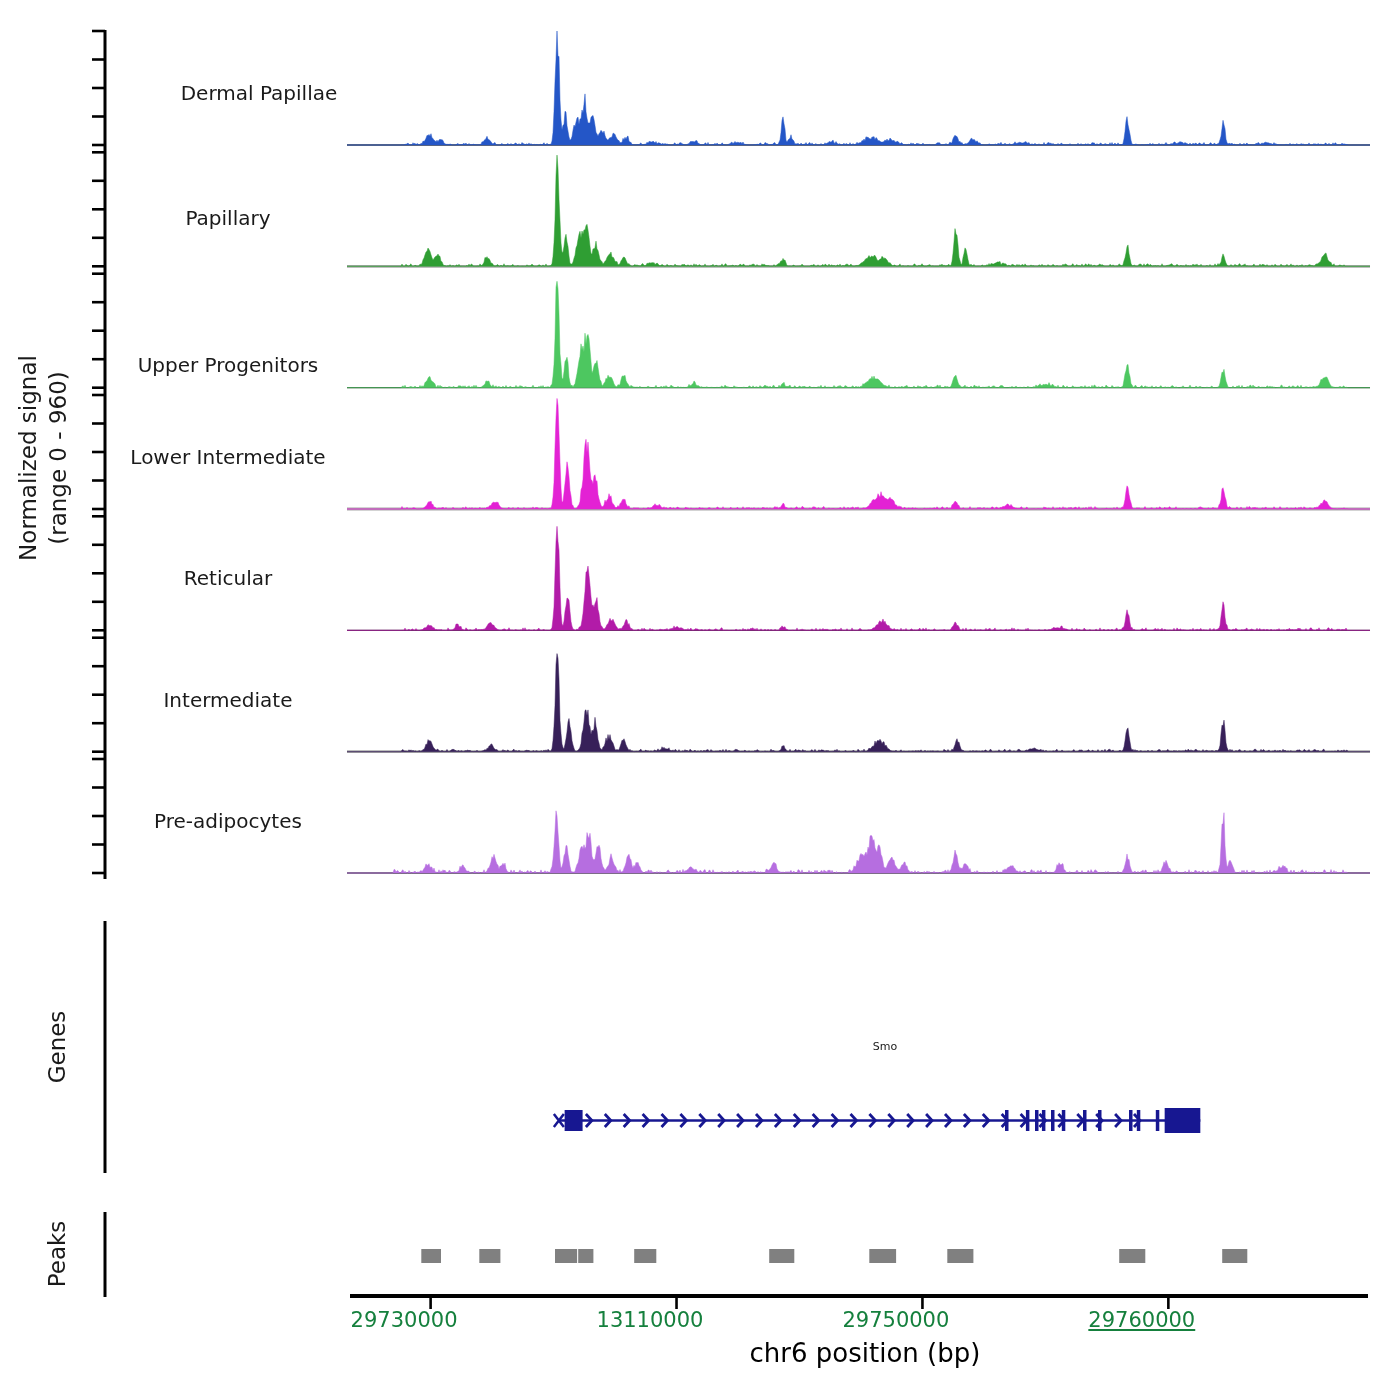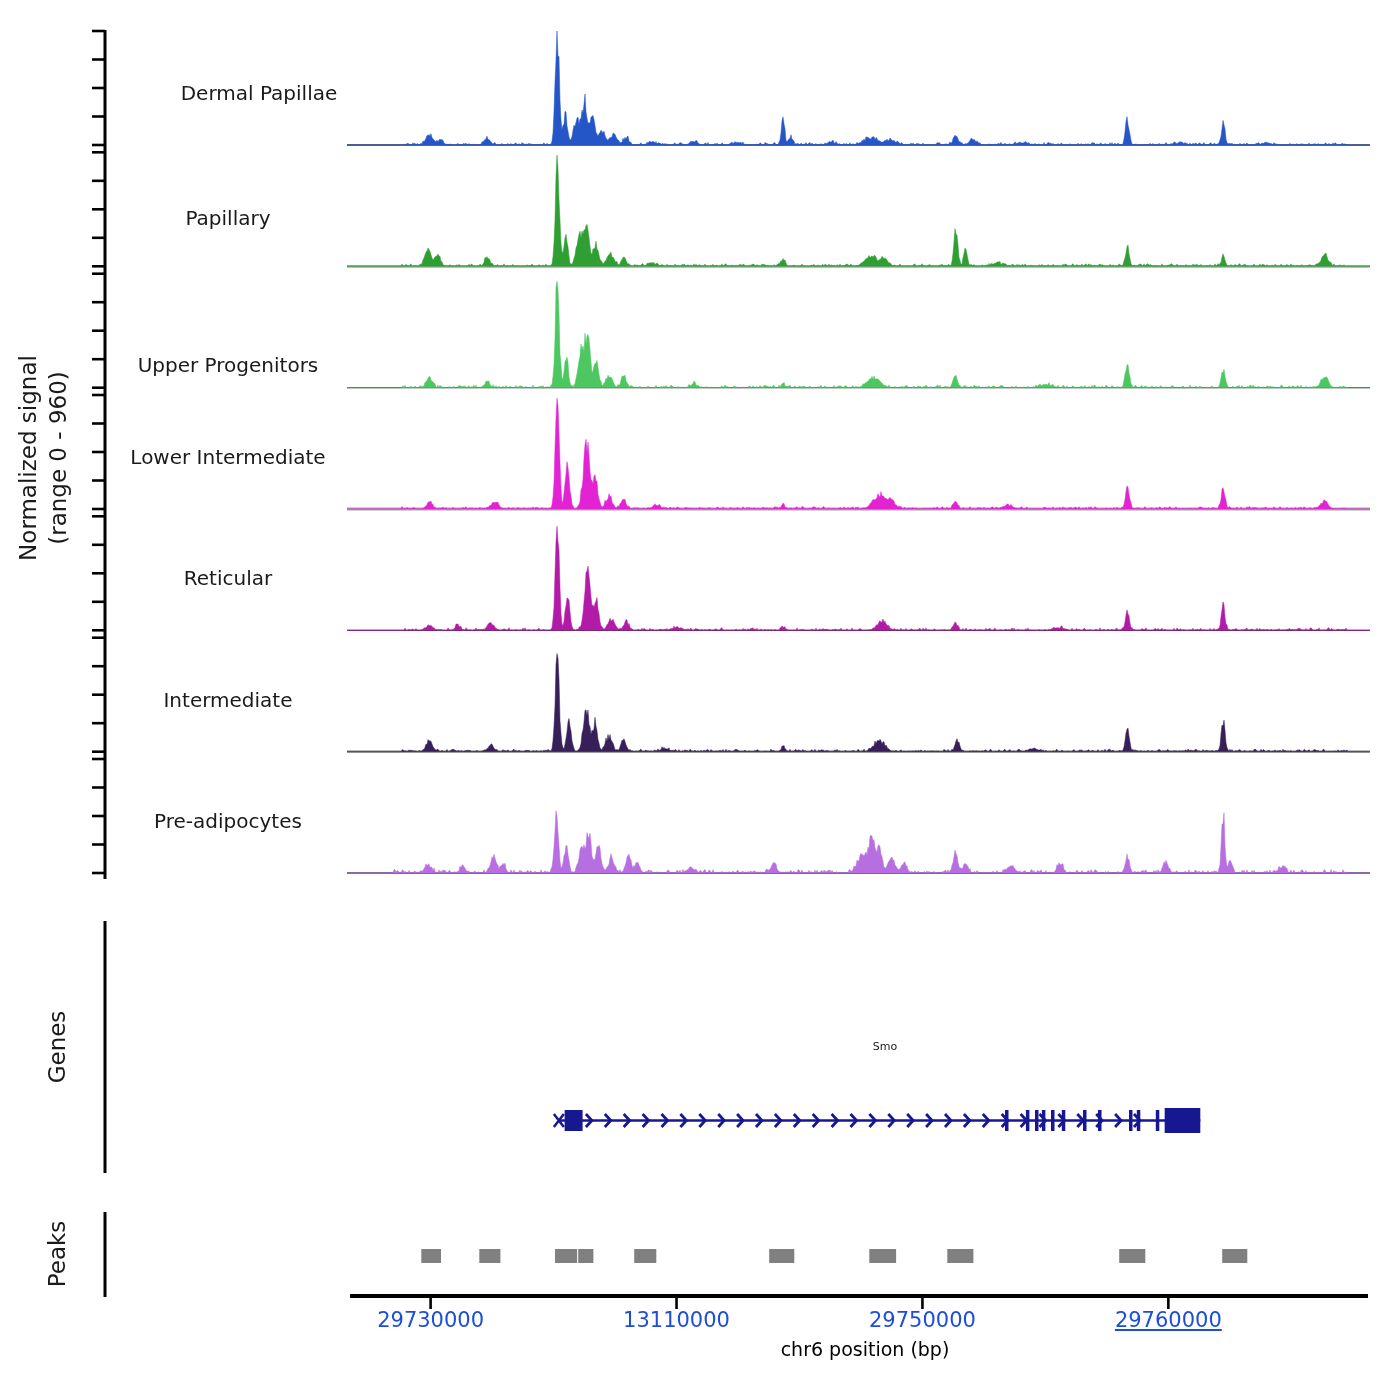--- a/index.html
+++ b/index.html
@@ -5,22 +5,22 @@
   html,body{margin:0;padding:0;background:#ffffff;}
   .fig{position:relative;width:1400px;height:1400px;background:#ffffff;overflow:hidden;
        font-family:"DejaVu Sans","Liberation Sans",sans-serif;}
   #gfx{position:absolute;left:0;top:0;}
   .rotlab{position:absolute;transform:translate(-50%,-50%) rotate(-90deg);white-space:nowrap;
           text-align:center;color:#1a1a1a;}
   .ylab{font-size:23px;line-height:1.3;}
   .sideLab{font-size:23px;}
   .trackLab{position:absolute;left:108px;width:240px;text-align:center;font-size:20px;
             color:#1a1a1a;line-height:26px;}
-  .xtick{position:absolute;width:160px;text-align:center;font-size:21px;color:#1d4ed8;}
-  .xtitle{position:absolute;left:730px;width:270px;text-align:center;font-size:19px;color:#000;}
+  .xtick{position:absolute;width:160px;text-align:left;font-size:21px;color:#15803d;}
+  .xtitle{position:absolute;left:730px;width:270px;text-align:center;font-size:26px;color:#000;}
   .smo{position:absolute;left:825px;top:1012px;width:120px;text-align:center;
        font-size:11px;color:#1a1a1a;margin-top:28px;}
 </style>
 </head>
 <body>
 
 <div class="fig">
   <svg id="gfx" width="1400" height="1400">
       <line x1="92" y1="31.0" x2="105" y2="31.0" stroke="#000000" stroke-width="2.6"></line>
       <line x1="92" y1="59.5" x2="105" y2="59.5" stroke="#000000" stroke-width="2.6"></line>

